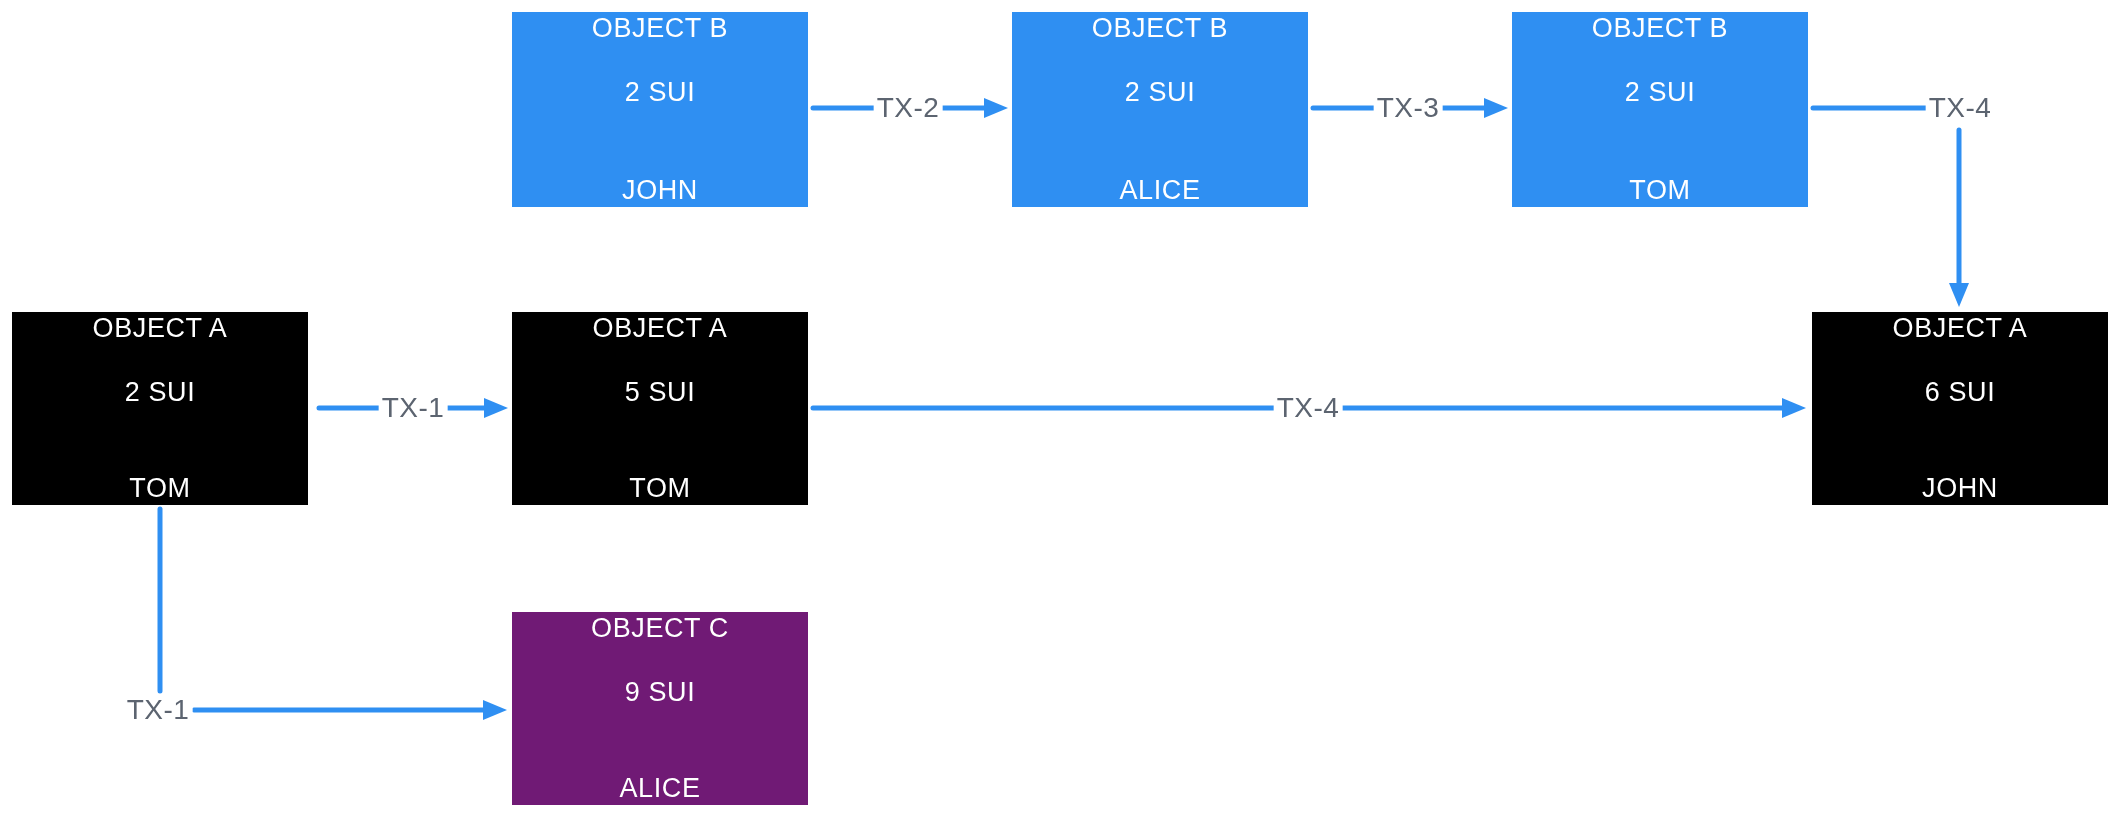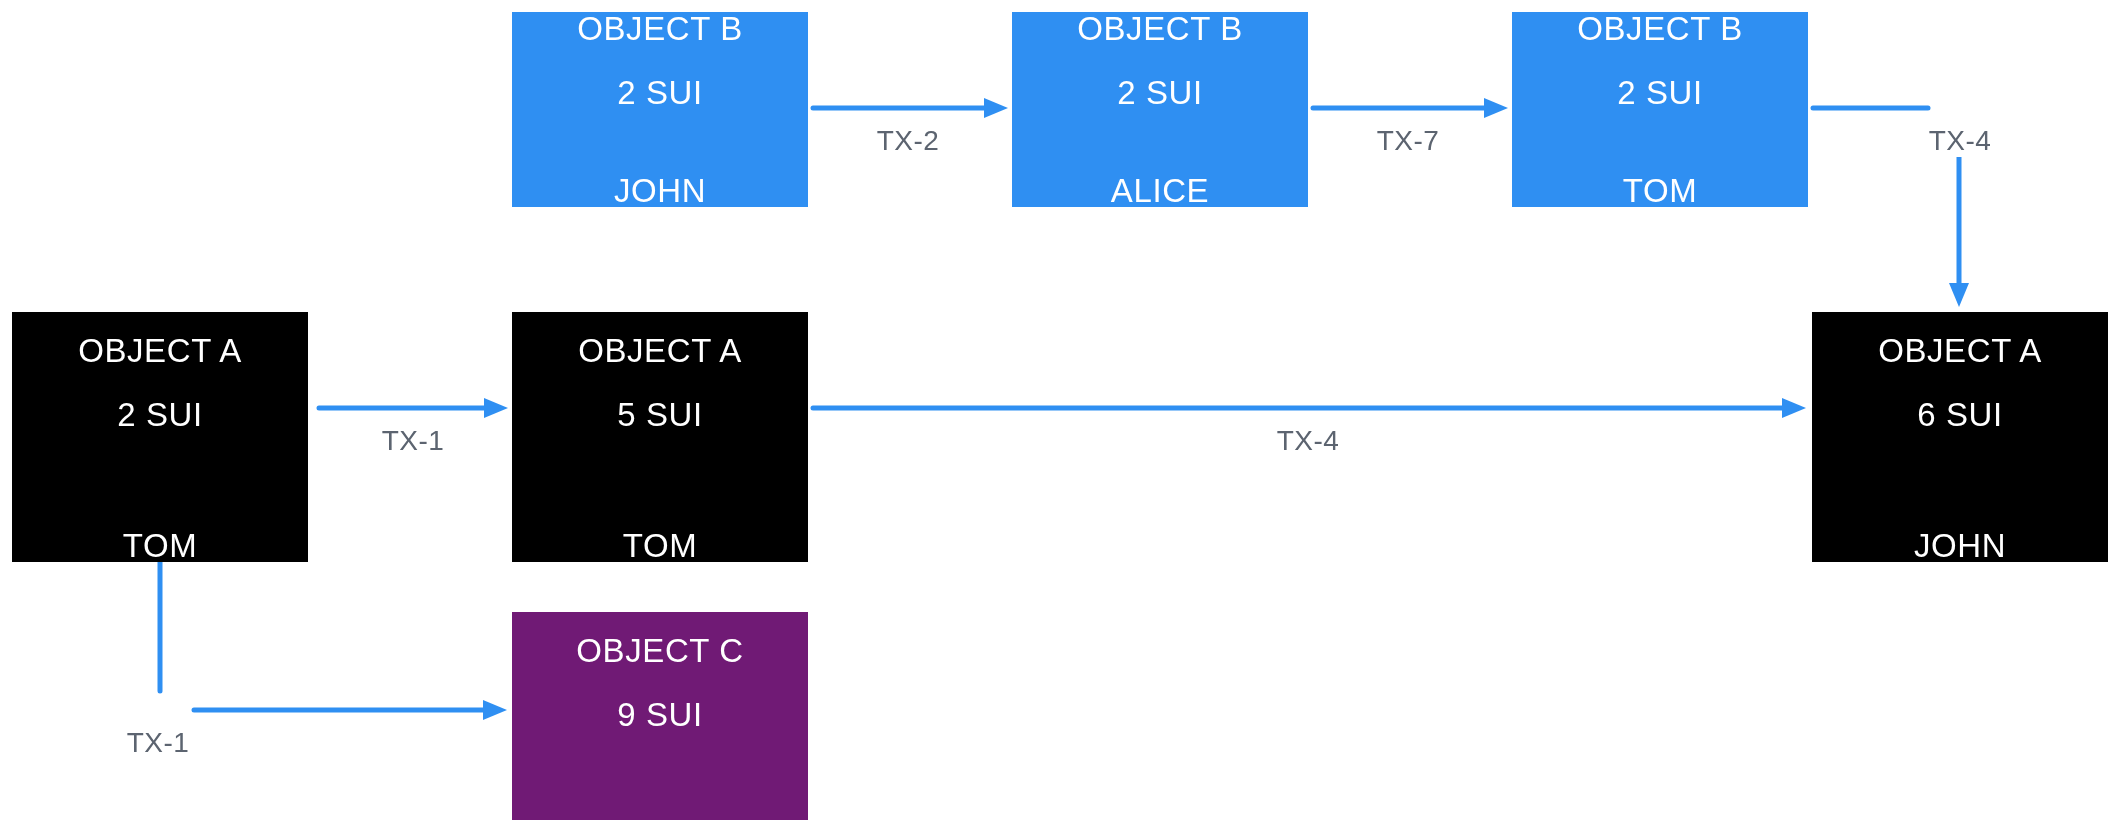--- a/index.html
+++ b/index.html
@@ -15,37 +15,37 @@
     width: 2120px;
     height: 820px;
     overflow: hidden;
   }
   .node {
     position: absolute;
     width: 296px;
     display: flex;
     flex-direction: column;
     align-items: center;
-    justify-content: flex-end;
+    justify-content: center;
     color: #FFFFFF;
     text-align: center;
     letter-spacing: 0.6px;
-    font-size: 33px;
+    font-size: 27px;
     font-weight: 500;
     gap: 31px;
   }
   .node .line {
     line-height: 33px;
     white-space: nowrap;
   }
   .node .spacer {
     height: 36px;
   }
   .h195 { height: 195px; }
-  .h193 { height: 250px; }
+  .h193 { height: 193px; }
   svg.edges {
     position: absolute;
     left: 0;
     top: 0;
     width: 2120px;
     height: 820px;
     pointer-events: none;
   }
   svg.edges line {
     stroke-width: 5;
@@ -53,21 +53,20 @@
   }
   .edge-label {
     position: absolute;
     transform: translate(-50%, -50%);
     background: #FFFFFF;
     padding: 0 3px;
     font-size: 28px;
     font-weight: 500;
     letter-spacing: 0.5px;
     white-space: nowrap;
-    margin-top: 33px;
   }
 </style>
 </head>
 <body>
 
 <div id="canvas">
 
   <svg class="edges">
 
     <g>
@@ -148,17 +147,17 @@
   <div class="node h193" style="left: 512px; top: 612px; background-color: #701a75;">
     <div class="line">OBJECT C</div>
     <div class="line">9 SUI</div>
     <div class="spacer"></div>
     <div class="line">ALICE</div>
   </div>
 
   <div class="edge-label" style="left: 413px; top: 408px; color: rgb(92, 100, 112);">TX-1</div>
   <div class="edge-label" style="left: 158px; top: 710px; color: rgb(92, 100, 112);">TX-1</div>
   <div class="edge-label" style="left: 908px; top: 108px; color: rgb(92, 100, 112);">TX-2</div>
-  <div class="edge-label" style="left: 1408px; top: 108px; color: rgb(92, 100, 112);">TX-7</div>
+  <div class="edge-label" style="left: 1408px; top: 108px; color: rgb(92, 100, 112);">TX-3</div>
   <div class="edge-label" style="left: 1960px; top: 108px; color: rgb(92, 100, 112);">TX-4</div>
   <div class="edge-label" style="left: 1308px; top: 408px; color: rgb(92, 100, 112);">TX-4</div>
 
 </div>
 
 </body></html>

